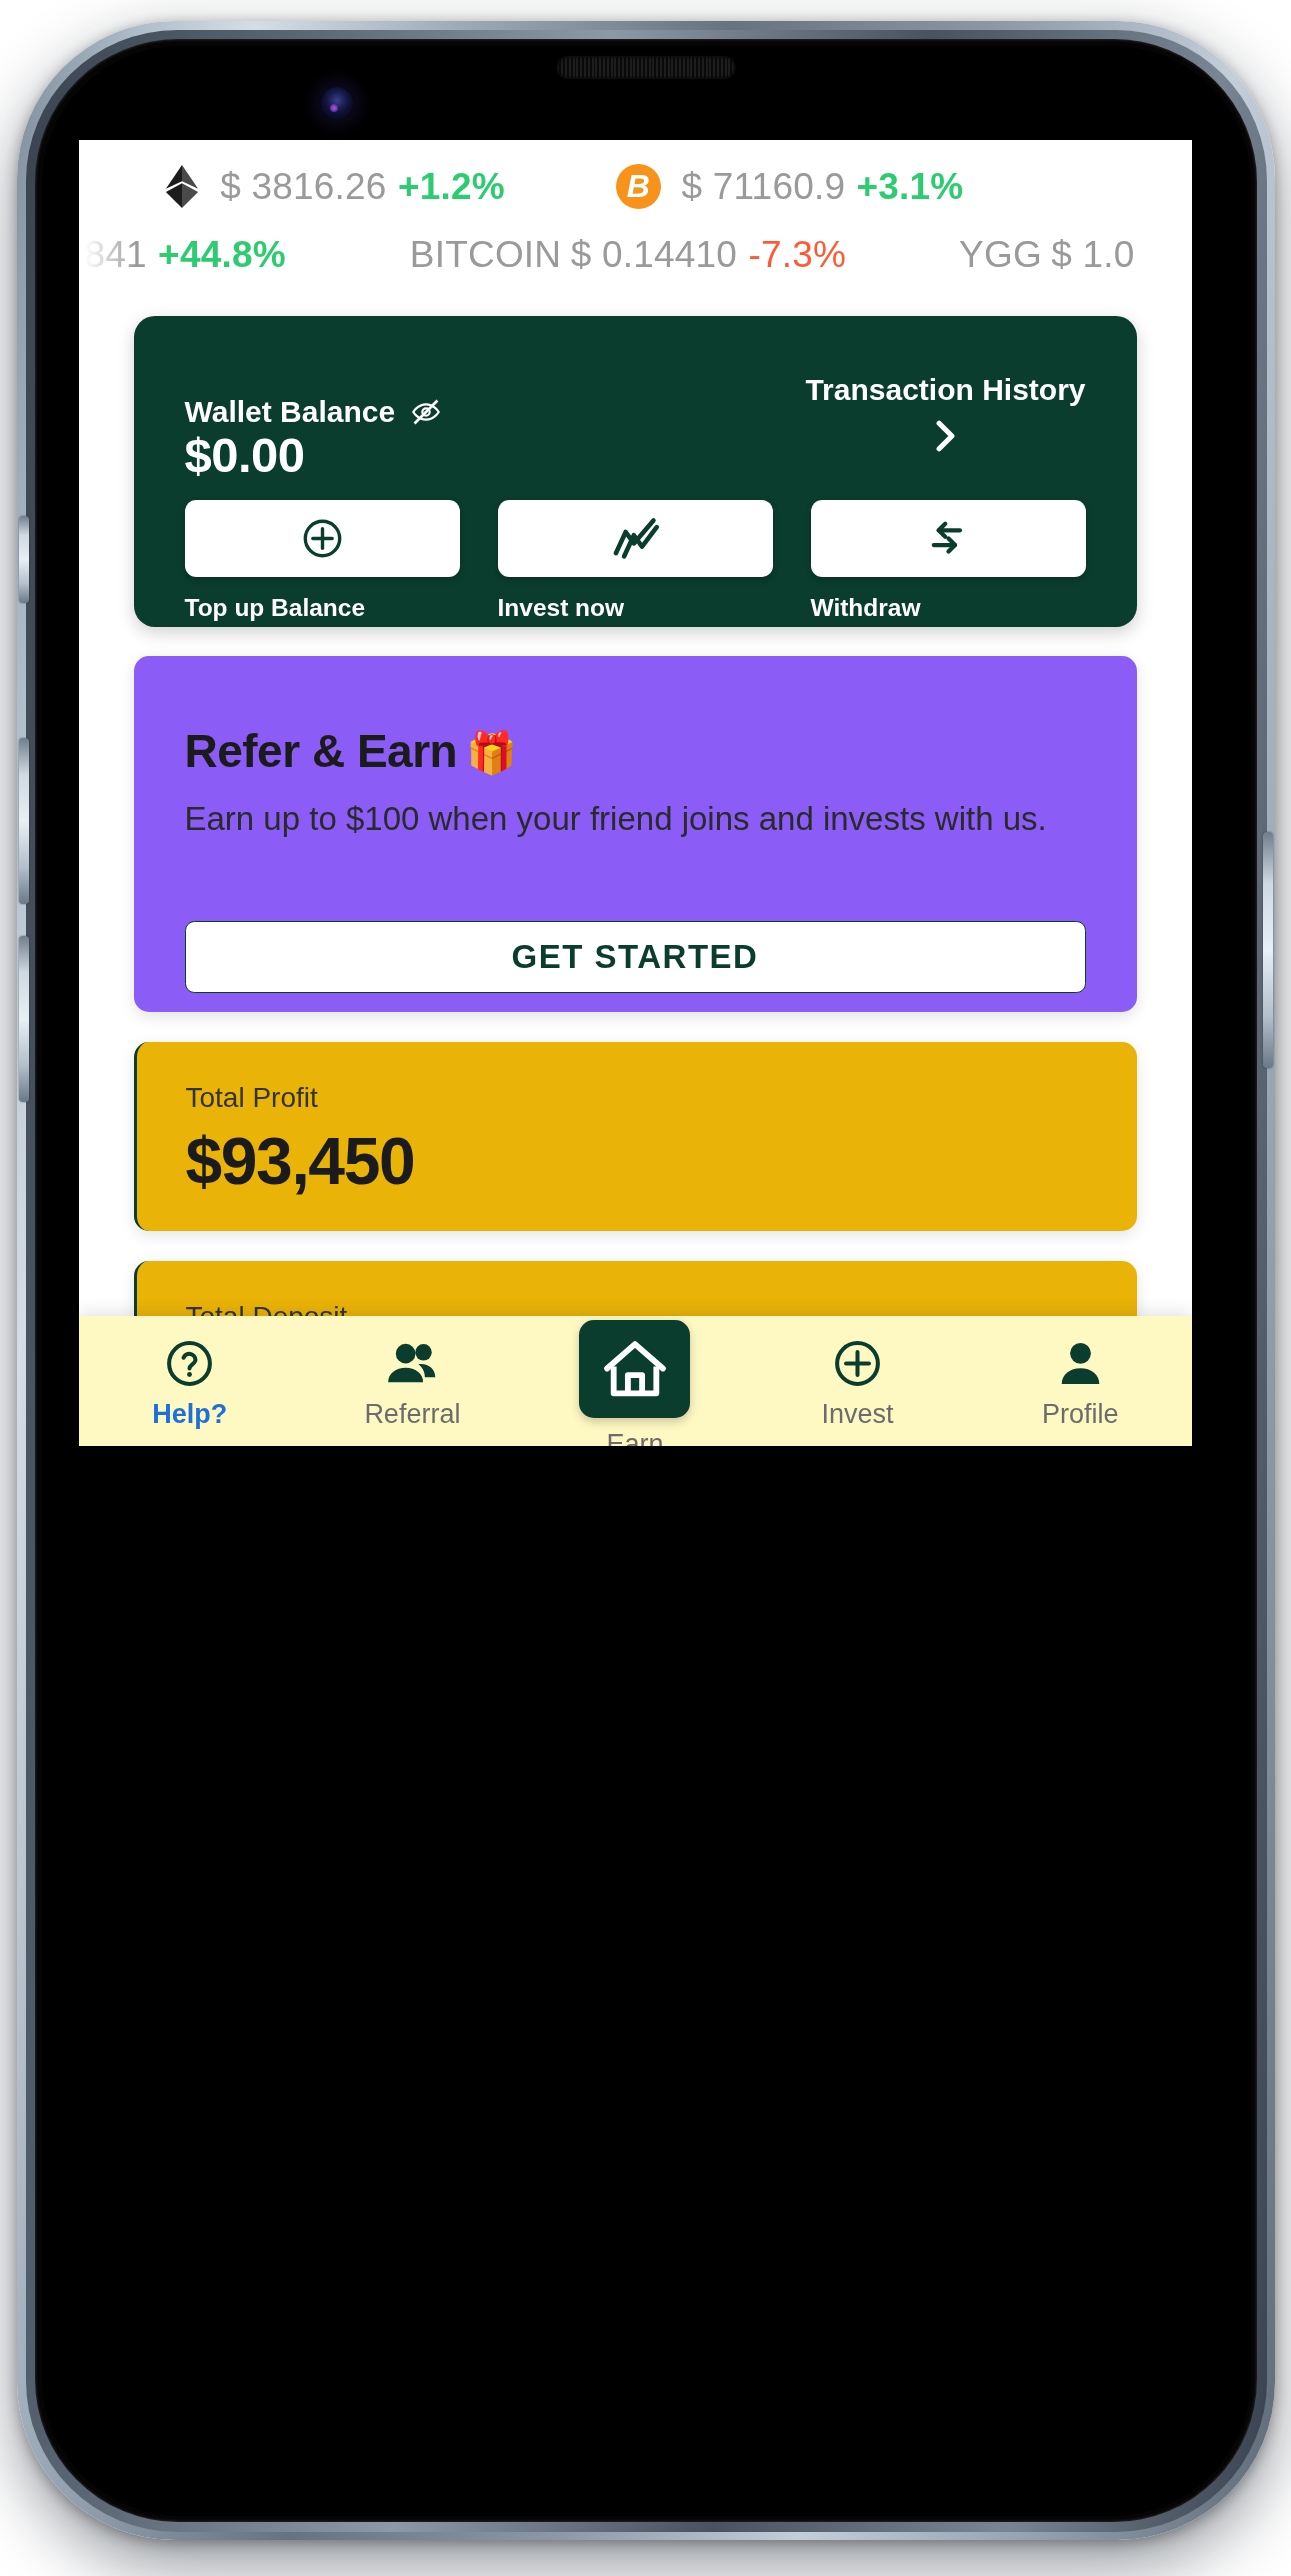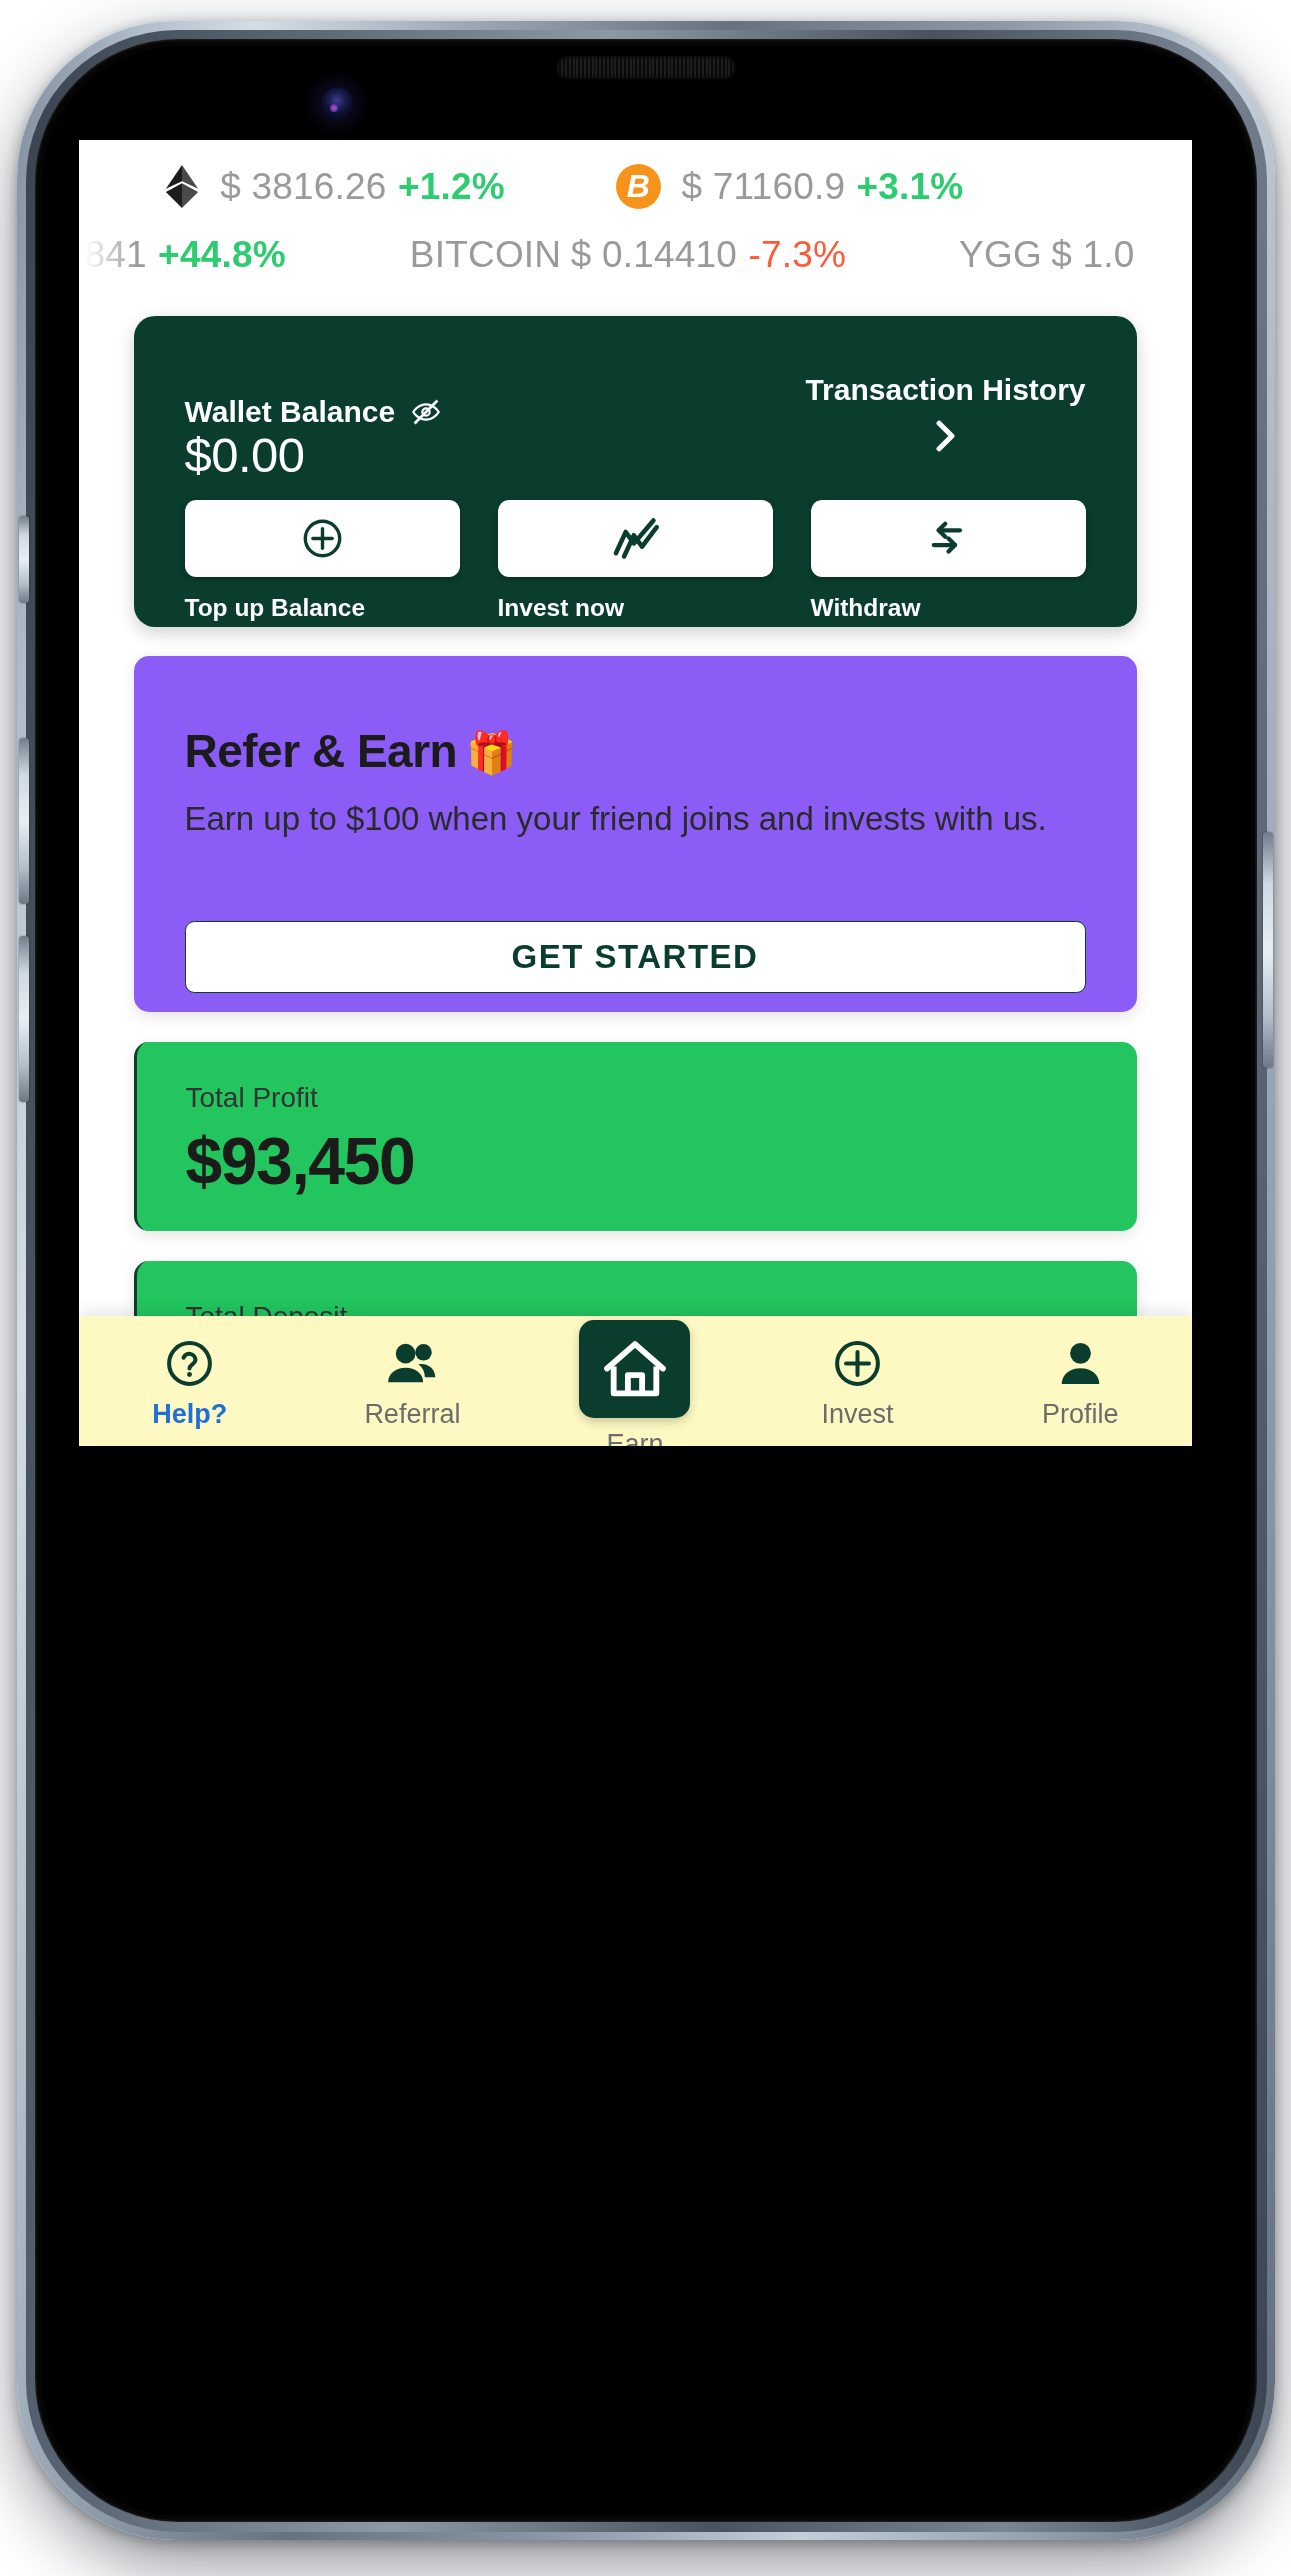--- a/index.html
+++ b/index.html
@@ -112,21 +112,21 @@
     background:#0a3d2e; border-radius:21px;
     box-shadow:0 5.7px 17px rgba(0,0,0,.18);
   }
   #wallet-header{ position:absolute; top:57px; left:51px; right:51px;
                   display:flex; align-items:center; justify-content:space-between; }
   #wallet-balance-label{ display:flex; align-items:center; gap:15px;
       color:#fff; font-size:30px; font-weight:bold; }
   #transaction-history-link{ display:flex; align-items:center; gap:13.2px;
       color:#fff; font-size:30px; font-weight:bold;flex-direction:column; }
   #wallet-balance-amount{ position:absolute; top:111px; left:51px;
-      color:#fff; font-size:49px; font-weight:normal; letter-spacing:-0.5px; }
+      color:#fff; font-size:49px; font-weight:bold; letter-spacing:-0.5px; }
 
   #wallet-actions{ position:absolute; top:184px; left:51px; right:51px; display:flex; gap:38px; }
   .action-col{ flex:1; display:flex; flex-direction:column; align-items:flex-start; }
   .action-btn{ width:100%; height:77px; background:#fff; border-radius:11.3px;
       display:flex; align-items:center; justify-content:center;
       box-shadow:0 2.8px 6.6px rgba(0,0,0,.22); }
   .action-label{ margin-top:17px; color:#fff; font-size:24.5px; font-weight:bold; }
 
   
   #refer-card{
@@ -140,21 +140,21 @@
   #refer-description{ position:absolute; top:141px; left:51px; right:60px;
       font-size:33px; color:#2a2a2a; line-height:1.35; }
   #get-started-button{ position:absolute; top:265px; left:51px; right:51px; height:72px;
       border:1.9px solid #0a3d2e; border-radius:9.4px; background:#fff;
       display:flex; align-items:center; justify-content:center;
       color:#0a3d2e; font-size:33px; font-weight:bold; letter-spacing:1.5px; }
 
   
   .stat-card{
     position:absolute; left:55px; width:1003px;
-    background:#22c55e; border-radius:15px;
+    background:#eab308; border-radius:15px;
     border-left:3.8px solid #0a3d2e;
     box-shadow:0 4.7px 15px rgba(0,0,0,.10);
   }
   #total-profit-card{ top:902px; height:189px; }
   #total-deposit-card{ top:1121px; height:189px; }
   .stat-label{ position:absolute; top:40px; left:49px; font-size:28px; color:#333; }
   .stat-value{ position:absolute; top:81px; left:49px;
       font-size:66px; font-weight:bold; color:#1b1b1b; letter-spacing:-1.4px; }
 
   

